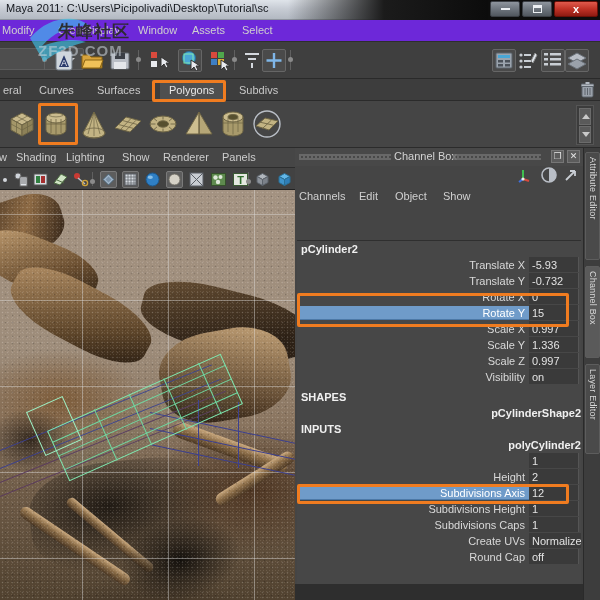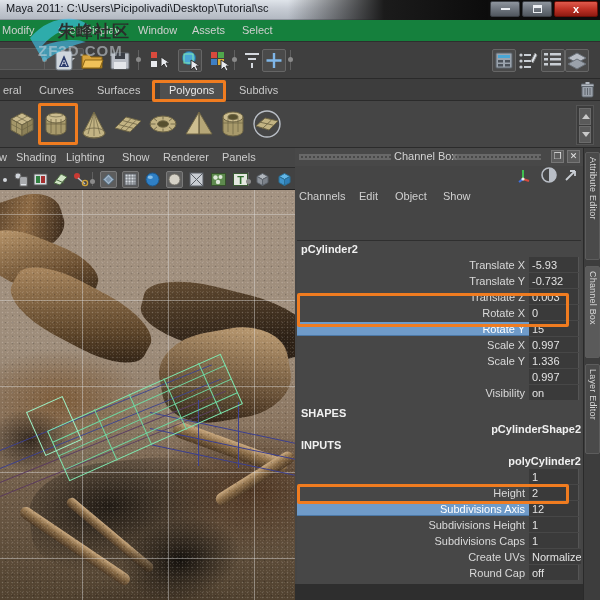--- a/index.html
+++ b/index.html
@@ -47,21 +47,21 @@
     background: linear-gradient(to bottom,#e05a4c 0%, #c03226 50%, #8e1b12 100%);
     border-color: #6b1008; width: 44px;
     color: #fff; font-size: 11px; font-weight: bold;
   }
   .winbtn .glyph-min { display:block; width:9px; height:2px; background:#eceff3; }
   .winbtn .glyph-max { display:block; width:9px; height:8px; border:1.5px solid #eceff3; border-top-width:3px; }
 
   
   .menubar {
     position: absolute; left: 0; top: 20px; width: 600px; height: 22px;
-    background: #15803d; border-bottom: 1px solid #2e2e2e;
+    background: #6d28d9; border-bottom: 1px solid #2e2e2e;
   }
   .menu-item {
     position: absolute; top: 4px;
     font-size: 11px; color: #cfcfcf; white-space: nowrap;
   }
 
   
   .statusline {
     position: absolute; left: 0; top: 42px; width: 600px; height: 37px;
     background: #3f3f3f; border-bottom: 1px solid #2a2a2a;
@@ -739,41 +739,38 @@
 
       <div class="cb-row">
         <div class="lbl">Translate X</div>
         <div class="val">-5.93</div>
       </div>
       <div class="cb-row">
         <div class="lbl">Translate Y</div>
         <div class="val">-0.732</div>
       </div>
       <div class="cb-row">
-        <div class="lbl">Translate Z</div>
-        <div class="val">0.003</div>
-      </div>
-      <div class="cb-row">
         <div class="lbl">Rotate X</div>
         <div class="val">0</div>
       </div>
       <div class="cb-row selected">
         <div class="sel"></div>
         <div class="lbl">Rotate Y</div>
         <div class="val">15</div>
       </div>
       <div class="cb-row">
         <div class="lbl">Scale X</div>
         <div class="val">0.997</div>
       </div>
       <div class="cb-row">
         <div class="lbl">Scale Y</div>
         <div class="val">1.336</div>
       </div>
       <div class="cb-row">
+        <div class="lbl">Scale Z</div>
         <div class="val">0.997</div>
       </div>
       <div class="cb-row">
         <div class="lbl">Visibility</div>
         <div class="val">on</div>
       </div>
 
       <div style="height:4px"></div>
       <div class="cb-node">SHAPES</div>
       <div class="cb-node indent">pCylinderShape2</div>

